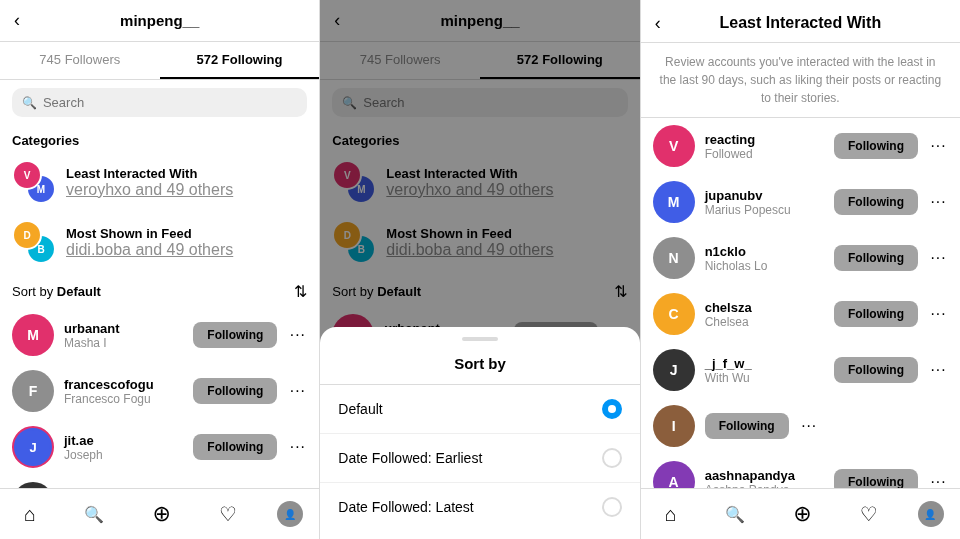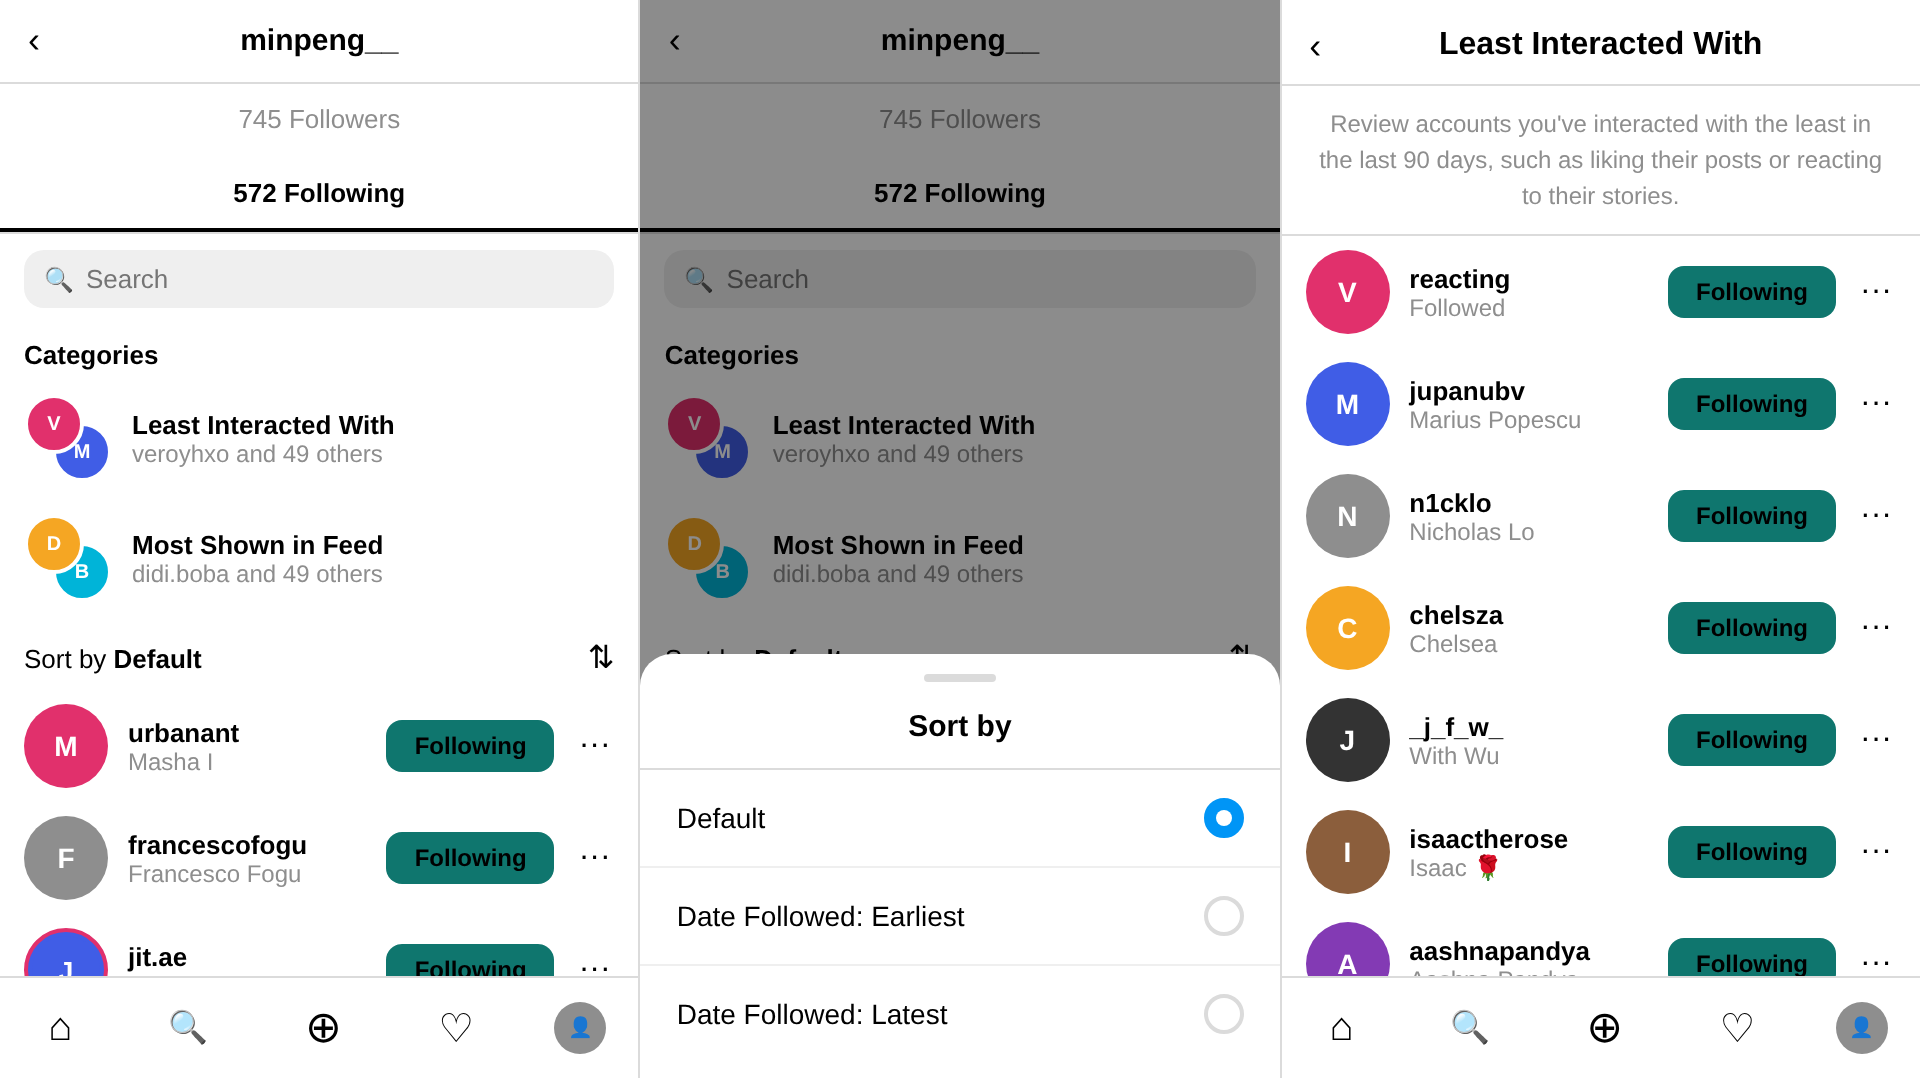--- a/index.html
+++ b/index.html
@@ -48,21 +48,20 @@
       font-size: 15px;
       font-weight: 600;
       color: #000;
       text-align: center;
     }
 
     
     .tabs {
       display: flex;
       border-bottom: 1px solid #dbdbdb;
-      flex-direction: column;
     }
     .tab {
       flex: 1;
       text-align: center;
       padding: 10px 0;
       font-size: 13px;
       color: #8e8e8e;
       cursor: pointer;
       border-bottom: 2px solid transparent;
     }
@@ -125,21 +124,21 @@
       justify-content: center;
       font-size: 10px;
       font-weight: 600;
       color: #fff;
     }
     .cat-av-1 { top: 0; left: 0; z-index: 2; }
     .cat-av-2 { bottom: 0; right: 0; z-index: 1; }
 
     .category-info { flex: 1; }
     .category-name { font-size: 13px; font-weight: 600; color: #000; }
-    .category-sub { font-size: 12px; color: #8e8e8e; }
+    .category-sub { font-size: 16px; color: #8e8e8e; text-decoration: underline; }
 
     
     .sort-row {
       display: flex;
       align-items: center;
       justify-content: space-between;
       padding: 10px 12px 6px;
     }
     .sort-label { font-size: 13px; color: #000; }
     .sort-label span { font-weight: 600; }
@@ -178,21 +177,21 @@
       align-items: center;
       justify-content: center;
       font-size: 13px;
       font-weight: 700;
       color: #fff;
     }
     .user-info { flex: 1; }
     .username { font-size: 13px; font-weight: 600; color: #000; }
     .display-name { font-size: 12px; color: #8e8e8e; }
     .follow-btn {
-      background: #0f766e;
+      background: #a3a3a3;
       border: none;
       border-radius: 8px;
       padding: 6px 14px;
       font-size: 12px;
       font-weight: 600;
       cursor: pointer;
       color: #000;
       white-space: nowrap;
     }
     .more-btn {
@@ -538,24 +537,20 @@
       <div class="user-avatar av-dark">J</div>
       <div class="user-info">
         <div class="username">_j_f_w_</div>
         <div class="display-name">With Wu</div>
       </div>
       <button class="follow-btn">Following</button>
       <button class="more-btn">···</button>
     </div>
     <div class="user-item">
       <div class="user-avatar av-brown">I</div>
-      <div class="user-info">
-        <div class="username">isaactherose</div>
-        <div class="display-name">Isaac 🌹</div>
-      </div>
       <button class="follow-btn">Following</button>
       <button class="more-btn">···</button>
     </div>
     <div class="user-item">
       <div class="user-avatar av-purple">A</div>
       <div class="user-info">
         <div class="username">aashnapandya</div>
         <div class="display-name">Aashna Pandya</div>
       </div>
       <button class="follow-btn">Following</button>

